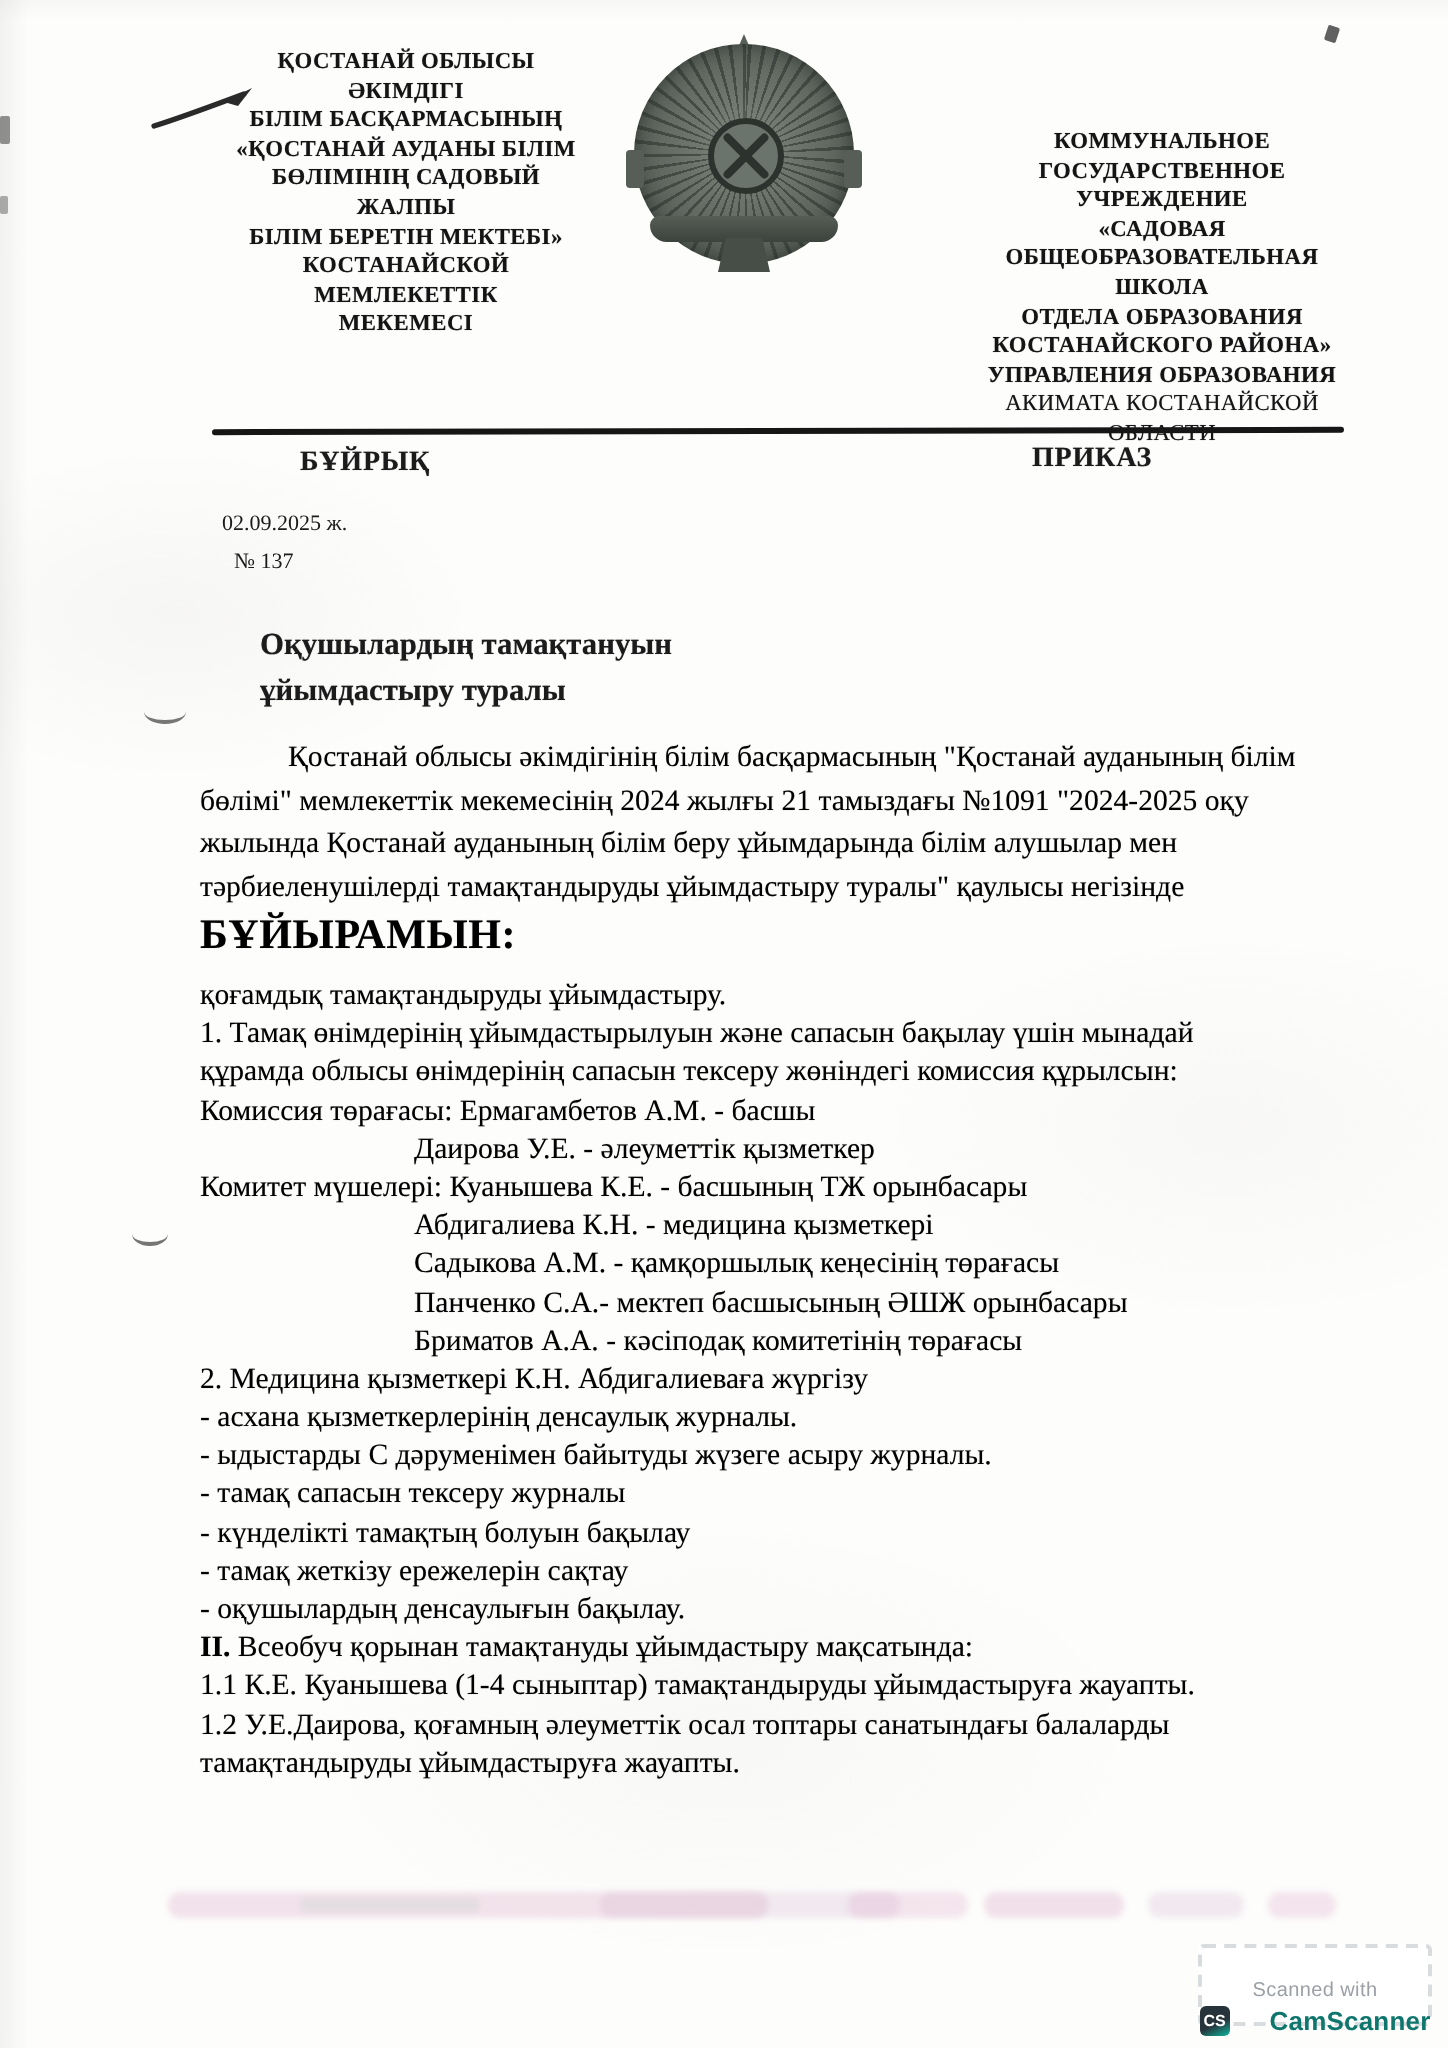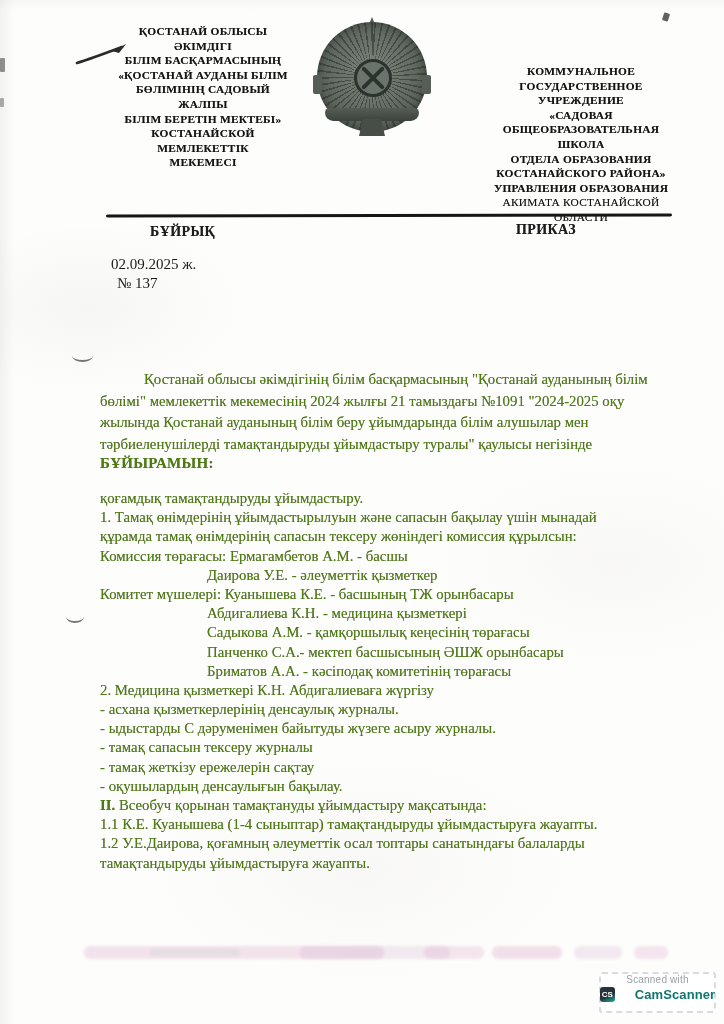--- a/index.html
+++ b/index.html
@@ -66,30 +66,30 @@
   .emblem-tab{position:absolute; top:55px; width:9px; height:19px; background:#565e57; border-radius:2px;}
   .tab-l{left:-1px;} .tab-r{left:108px;}
   .emblem-star{position:absolute; left:53px; top:-3px; width:10px; height:13px; background:#58605a;
     clip-path:polygon(50% 0, 78% 50%, 50% 100%, 22% 50%);}
 
   
   .rule{left:106px; top:214px; width:566px; height:3px; background:#161616; border-radius:2px; transform:rotate(-.12deg);}
   .order-label{font-weight:bold; font-size:14px; letter-spacing:.4px; text-shadow:0 0 .5px rgba(0,0,0,.5);}
   .label-kk{left:150px; top:224px;}
   .label-ru{left:516px; top:222px;text-align:right;}
-  .order-meta{font-size:15px;}
+  .order-meta{font-size:11px;}
   .date{left:111px; top:256px;}
   .number{left:117px; top:275px;}
 
   .subject{left:130px; top:311px; font-weight:bold; font-size:15.4px; line-height:23px; text-shadow:0 0 .5px rgba(0,0,0,.4);}
 
   
-  .bodytext{font-size:14.8px; color:#4d7c0f; text-shadow:0 0 .45px rgba(0,0,0,.4);}
+  .bodytext{font-size:14.8px; color:#000000; text-shadow:0 0 .45px rgba(0,0,0,.4);}
   .para{left:100px; top:369px; width:604px; line-height:21.5px; text-indent:44px;}
-  .resolve{left:100px; top:455px; font-weight:bold; font-size:15px; letter-spacing:.3px;}
+  .resolve{left:100px; top:455px; font-weight:bold; font-size:21px; letter-spacing:.3px;}
   .section{left:100px; top:489px; width:608px;}
   .bline{white-space:pre; line-height:19.2px; height:19.2px;}
   .bline b{font-weight:bold;}
   .bline.member{padding-left:107px;}
 
   
   .pen-arrow{left:74px; top:40px; width:58px; height:28px;}
   .pen-arc{height:10px; border-bottom:2px solid #4a4a4a; border-radius:0 0 50% 50%; opacity:.75;}
   .arc1{left:72px; top:350px; width:21px;}
   .arc2{left:66px; top:611px; width:18px;}
@@ -107,21 +107,21 @@
   .b5{left:574px; width:48px;  background:rgba(205,170,200,.24);}
   .b6{left:634px; width:34px;  background:rgba(219,164,196,.28);}
   .b7{left:150px; width:90px; top:949px; height:7px; background:rgba(160,200,180,.18);}
 
   
   .badge{
     left:599px; top:972px; width:117px; height:41px; background:#ffffff;
     border:2px dashed #d9dcde; border-radius:3px; box-sizing:border-box;
     font-family:"Liberation Sans", sans-serif; text-align:center;
   }
-  .badge-line1{margin-top:0; font-size:10px; color:#9aa0a6; letter-spacing:.2px;}
+  .badge-line1{margin-top:16px; font-size:10px; color:#9aa0a6; letter-spacing:.2px;}
   .badge-line2{display:flex; align-items:center; justify-content:center; gap:20px; margin-top:2px;}
   .cs-icon{
     width:15px; height:15px; border-radius:3px; flex:0 0 auto;
     background:linear-gradient(155deg, #26333b 0%, #26333b 58%, #0fb89e 100%);
     color:#ffffff; font-size:8px; font-weight:bold; line-height:15px; text-align:center;
   }
   .cs-word{font-size:13px; font-weight:bold; color:#0f766e; letter-spacing:.1px;}
 </style>
 </head>
 <body>
@@ -173,41 +173,44 @@
   <div class="abs speck speck2"></div>
   <div class="abs speck speck3"></div>
 
   <div class="abs rule"></div>
   <div class="abs order-label label-kk">БҰЙРЫҚ</div>
   <div class="abs order-label label-ru">ПРИКАЗ</div>
 
   <div class="abs order-meta date">02.09.2025 ж.</div>
   <div class="abs order-meta number">№ 137</div>
 
+  <div class="abs subject pre">Оқушылардың тамақтануын
+ұйымдастыру туралы</div>
 
   <div class="abs bodytext para pre">Қостанай облысы әкімдігінің білім басқармасының "Қостанай ауданының білім
 бөлімі" мемлекеттік мекемесінің 2024 жылғы 21 тамыздағы №1091 "2024-2025 оқу
 жылында Қостанай ауданының білім беру ұйымдарында білім алушылар мен
 тәрбиеленушілерді тамақтандыруды ұйымдастыру туралы" қаулысы негізінде</div>
   <div class="abs bodytext resolve">БҰЙЫРАМЫН:</div>
   <div class="abs bodytext section">
       <div class="bline">қоғамдық тамақтандыруды ұйымдастыру.</div>
       <div class="bline">1. Тамақ өнімдерінің ұйымдастырылуын және сапасын бақылау үшін мынадай</div>
-      <div class="bline">құрамда тамақ өнімдерінің сапасын тексеру жөніндегі комиссия құрылсын:</div>
+      <div class="bline">құрамда облысы өнімдерінің сапасын тексеру жөніндегі комиссия құрылсын:</div>
       <div class="bline">Комиссия төрағасы: Ермагамбетов А.М. - басшы</div>
       <div class="bline member">Даирова У.Е. - әлеуметтік қызметкер</div>
       <div class="bline">Комитет мүшелері: Куанышева К.Е. - басшының ТЖ орынбасары</div>
       <div class="bline member">Абдигалиева К.Н. - медицина қызметкері</div>
       <div class="bline member">Садыкова А.М. - қамқоршылық кеңесінің төрағасы</div>
       <div class="bline member">Панченко С.А.- мектеп басшысының ӘШЖ орынбасары</div>
       <div class="bline member">Бриматов А.А. - кәсіподақ комитетінің төрағасы</div>
       <div class="bline">2. Медицина қызметкері К.Н. Абдигалиеваға жүргізу</div>
       <div class="bline">- асхана қызметкерлерінің денсаулық журналы.</div>
       <div class="bline">- ыдыстарды С дәруменімен байытуды жүзеге асыру журналы.</div>
       <div class="bline">- тамақ сапасын тексеру журналы</div>
+      <div class="bline">- күнделікті тамақтың болуын бақылау</div>
       <div class="bline">- тамақ жеткізу ережелерін сақтау</div>
       <div class="bline">- оқушылардың денсаулығын бақылау.</div>
       <div class="bline"><b>II.</b> Всеобуч қорынан тамақтануды ұйымдастыру мақсатында:</div>
       <div class="bline">1.1 К.Е. Куанышева (1-4 сыныптар) тамақтандыруды ұйымдастыруға жауапты.</div>
       <div class="bline">1.2 У.Е.Даирова, қоғамның әлеуметтік осал топтары санатындағы балаларды</div>
       <div class="bline">тамақтандыруды ұйымдастыруға жауапты.</div>
     </div>
 
   <div class="abs bleed b1"></div>
   <div class="abs bleed b2"></div>

